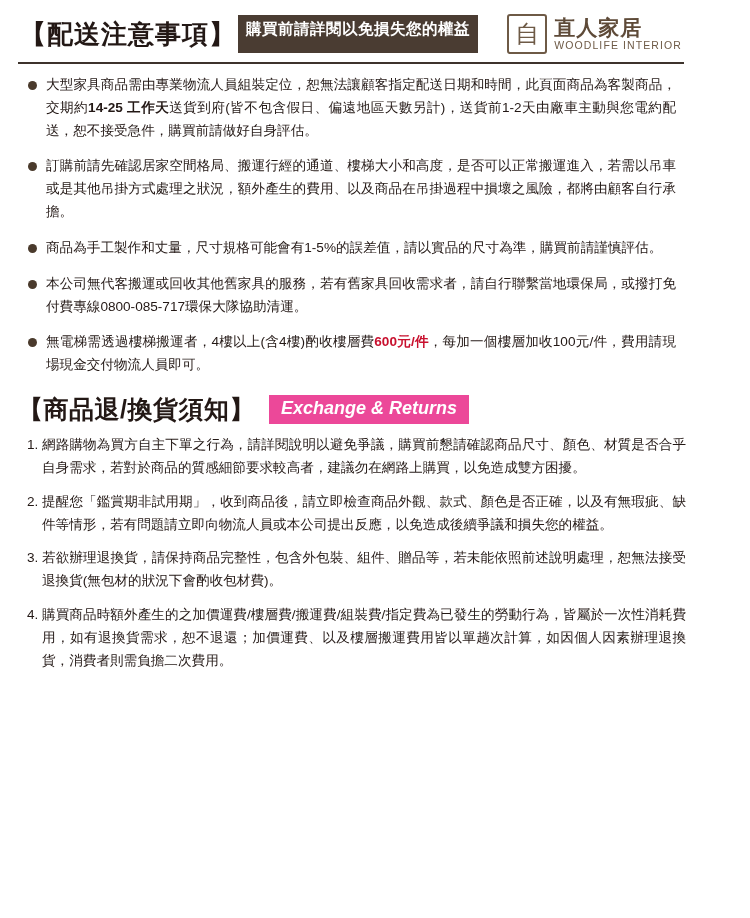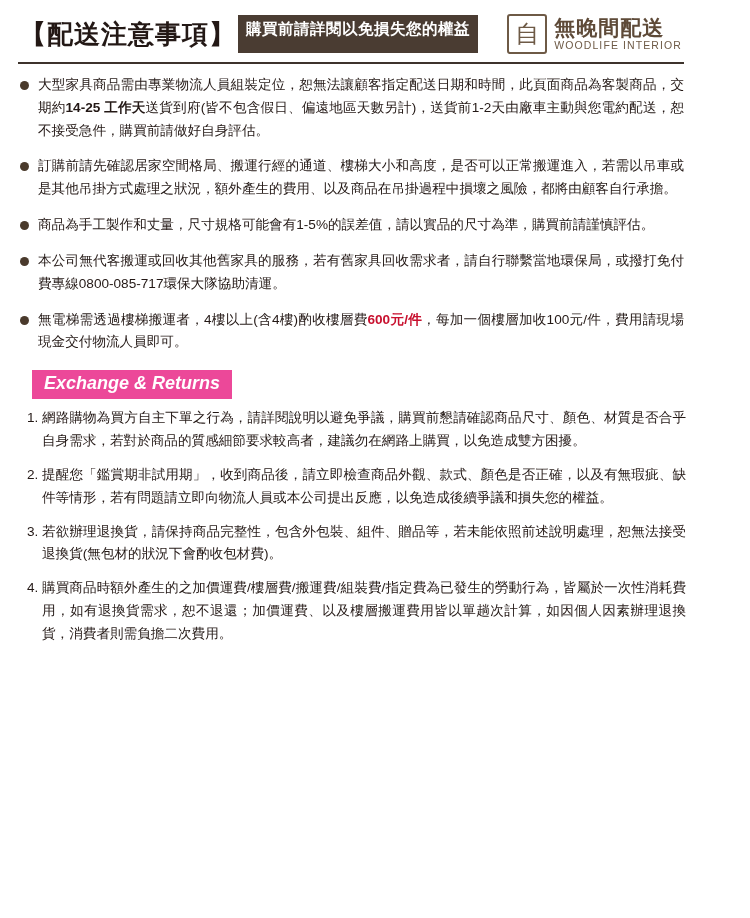--- a/index.html
+++ b/index.html
@@ -82,21 +82,21 @@
 
   .divider {
     height: 2px;
     background: #3d332c;
     margin: 2px 2px 10px 2px;
   }
 
   
   ul.notes {
     list-style: none;
-    margin: 0;
+    margin: 8px;
     padding: 0 2px;
   }
   ul.notes > li {
     position: relative;
     padding-left: 20px;
     margin-bottom: 13px;
     font-size: 13.6px;
     line-height: 1.68;
     text-align: justify;
     color: #231815;
@@ -159,21 +159,21 @@
   <div class="header">
     <div class="header-left">
       <span class="title-bracket">【配送注意事項】</span>
       <span class="title-badge">購買前請詳閱以免損失您的權益</span>
     </div>
     <div class="logo">
       <div class="logo-mark">
         <span class="zi">自</span>
       </div>
       <div class="logo-text">
-        <div class="logo-cn">無晚間配送</div>
+        <div class="logo-cn">直人家居</div>
         <div class="logo-en">WOODLIFE INTERIOR</div>
       </div>
     </div>
   </div>
 
   <div class="divider"></div>
 
   <ul class="notes">
     <li>
       <span>大型家具商品需由專業物流人員組裝定位，恕無法讓顧客指定配送日期和時間，此頁面商品為客製商品，交期約</span><span class="hl">14-25 工作天</span><span>送貨到府(皆不包含假日、偏遠地區天數另計)，送貨前1-2天由廠車主動與您電約配送，恕不接受急件，購買前請做好自身評估。</span>
@@ -186,20 +186,21 @@
     </li>
     <li>
       <span>本公司無代客搬運或回收其他舊家具的服務，若有舊家具回收需求者，請自行聯繫當地環保局，或撥打免付費專線0800-085-717環保大隊協助清運。</span>
     </li>
     <li>
       <span>無電梯需透過樓梯搬運者，4樓以上(含4樓)酌收樓層費</span><span class="hl-red">600元/件</span><span>，每加一個樓層加收100元/件，費用請現場現金交付物流人員即可。</span>
     </li>
   </ul>
 
   <div class="section2-head">
+    <span class="sec2-cn">【商品退/換貨須知】</span>
     <span class="sec2-badge">Exchange &amp; Returns</span>
   </div>
 
   <ol class="returns">
     <li>網路購物為買方自主下單之行為，請詳閱說明以避免爭議，購買前懇請確認商品尺寸、顏色、材質是否合乎自身需求，若對於商品的質感細節要求較高者，建議勿在網路上購買，以免造成雙方困擾。</li>
     <li>提醒您「鑑賞期非試用期」，收到商品後，請立即檢查商品外觀、款式、顏色是否正確，以及有無瑕疵、缺件等情形，若有問題請立即向物流人員或本公司提出反應，以免造成後續爭議和損失您的權益。</li>
     <li>若欲辦理退換貨，請保持商品完整性，包含外包裝、組件、贈品等，若未能依照前述說明處理，恕無法接受退換貨(無包材的狀況下會酌收包材費)。</li>
     <li>購買商品時額外產生的之加價運費/樓層費/搬運費/組裝費/指定費為已發生的勞動行為，皆屬於一次性消耗費用，如有退換貨需求，恕不退還；加價運費、以及樓層搬運費用皆以單趟次計算，如因個人因素辦理退換貨，消費者則需負擔二次費用。</li>
   </ol>
 

